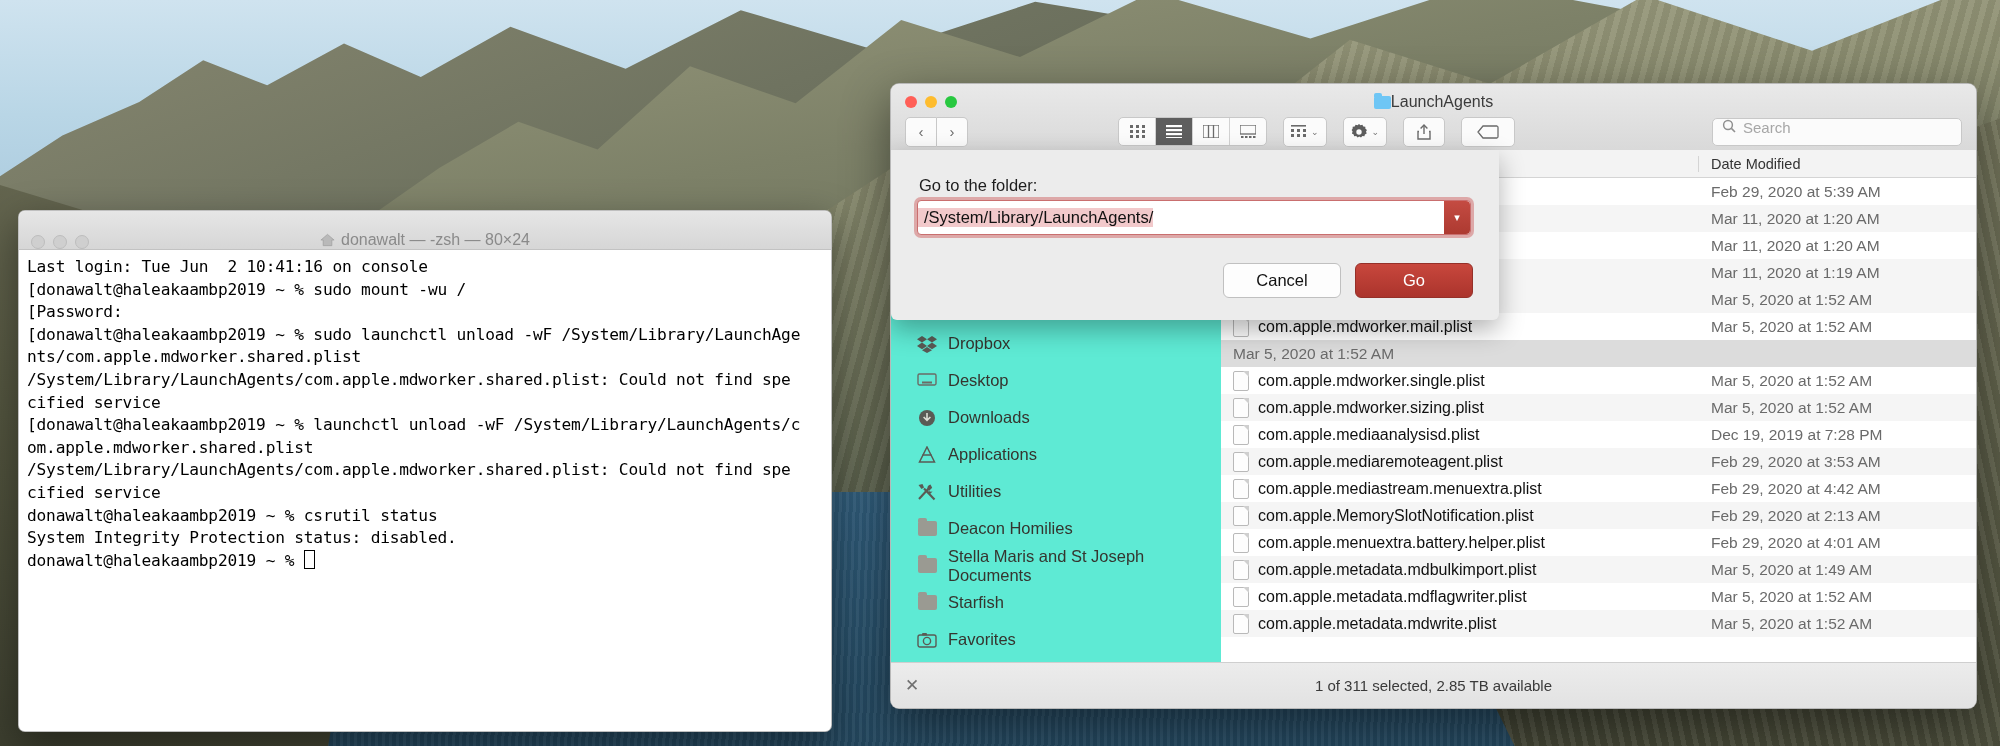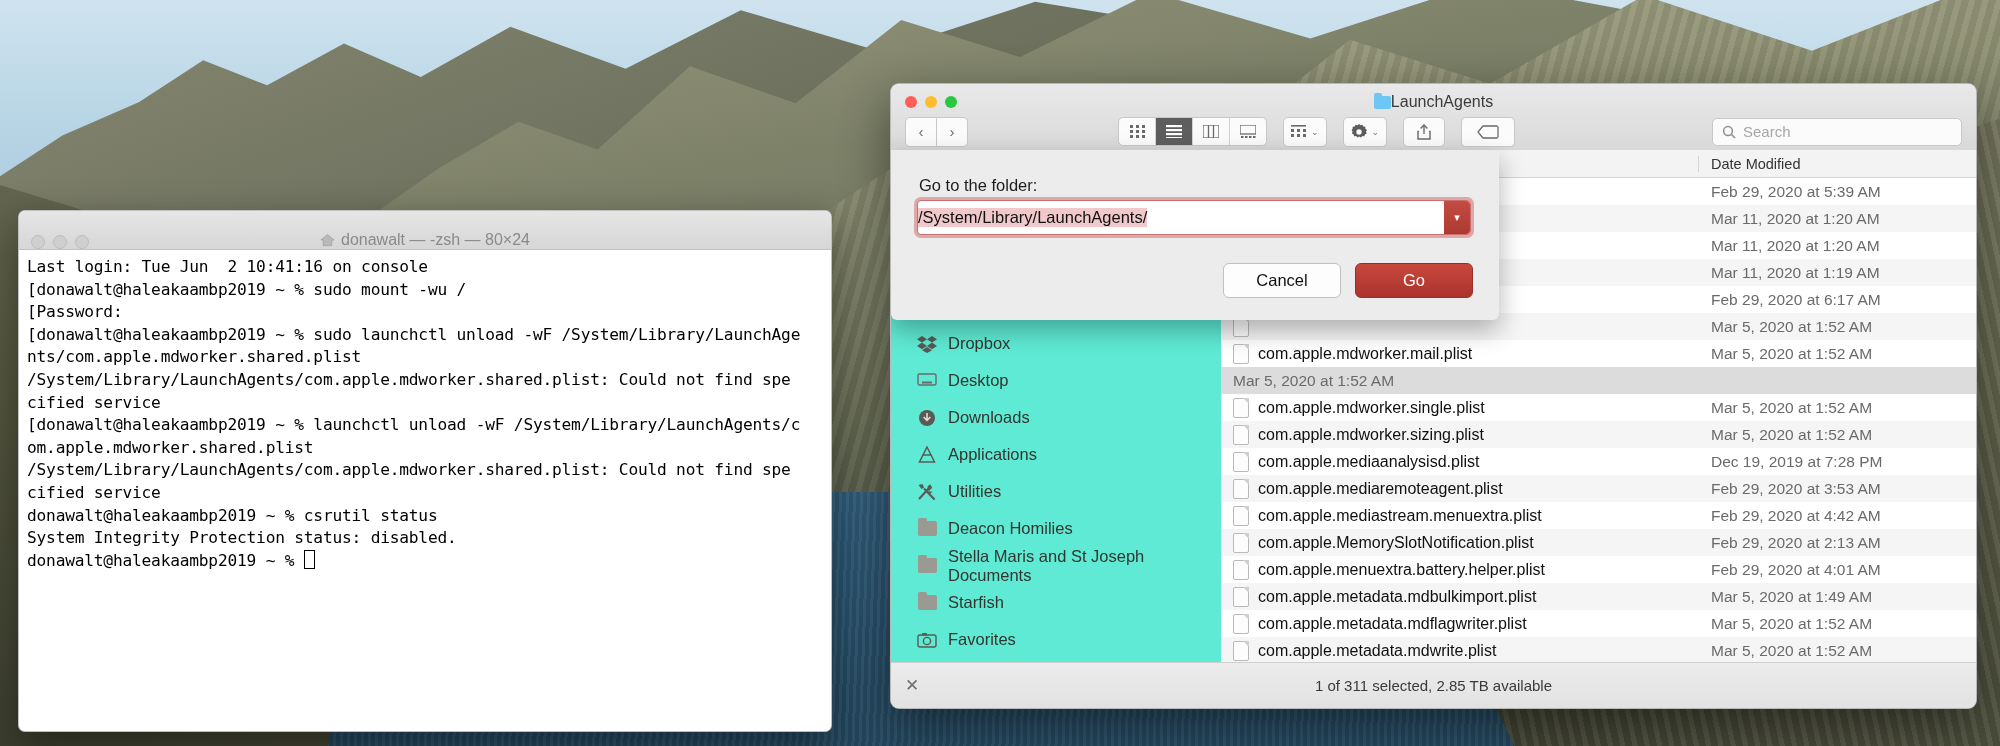--- a/index.html
+++ b/index.html
@@ -85,21 +85,21 @@
   .nav-group .tb-btn:last-child{border-radius:0 5px 5px 0;border-left:none;}
   .seg{display:flex;border-radius:5px;overflow:hidden;border:.5px solid #c8c8c8;background:#fbfbfb;}
   .seg .sbtn{width:36px;height:27px;display:flex;align-items:center;justify-content:center;
       border-right:.5px solid #d2d2d2;}
   .seg .sbtn:last-child{border-right:none;}
   .seg .sbtn.active{background:#5e5e5e;}
   .grp{margin-left:16px;display:flex;border-radius:5px;border:.5px solid #c8c8c8;background:#fbfbfb;
       height:28px;align-items:center;padding:0 7px;gap:5px;}
   .chev{font-size:9px;color:#777;}
   #search{margin-left:auto;width:230px;height:26px;border-radius:5px;background:#fbfbfb;
-      border:.5px solid #c8c8c8;display:flex;align-items:center;gap:7px;padding:0 9px;
+      border:.5px solid #c8c8c8;display:flex;align-items:flex-start;gap:7px;padding:0 9px;
       color:#a6a6a6;font-size:15px;}
 
   #finder-body{position:absolute;top:66px;left:0;right:0;bottom:45px;display:flex;}
   #sidebar{width:330px;background:#5eead4;padding-top:8px;overflow:hidden;flex:none;}
   .sb-head{font-size:14.5px;color:#6d6d68;font-weight:700;padding:8px 0 4px 22px;}
   .sb-item{display:flex;align-items:center;gap:11px;height:37px;padding-left:26px;
       font-size:16.5px;color:#35352f;}
   .sb-ico{width:20px;height:18px;flex:none;display:flex;align-items:center;justify-content:center;color:#62625c;}
   .fold{width:19px;height:15px;background:#9a9a92;border-radius:2px;position:relative;}
   .fold:before{content:"";position:absolute;left:0;top:-3px;width:9px;height:4px;background:#9a9a92;border-radius:2px 2px 0 0;}
@@ -124,21 +124,21 @@
   #sb-left{position:absolute;left:14px;color:#707070;font-size:17px;}
 
   
   #goto-sheet{position:absolute;left:0;top:66px;width:608px;height:170px;
       background:#ececec;border-radius:0 0 6px 6px;box-shadow:0 10px 26px rgba(0,0,0,.3);
       z-index:6;left:0;margin-left:0;}
   #goto-label{position:absolute;left:28px;top:26px;font-size:16.5px;color:#1d1d1d;}
   #goto-field{position:absolute;left:26px;top:50px;width:552px;height:33px;
       background:#fff;border-radius:4px;border:1px solid #c96f6f;
       box-shadow:0 0 0 3px rgba(205,86,86,.45);display:flex;align-items:center;}
-  #goto-value{font-size:16.5px;color:#111;background:#f2c9cb;}
+  #goto-value{font-size:16.5px;color:#111;padding-left:6px;background:#f2c9cb;}
   #goto-dropdown{position:absolute;right:0;top:0;width:26px;height:33px;
       background:linear-gradient(#c44b42,#ad3a31);border-radius:0 4px 4px 0;
       display:flex;align-items:center;justify-content:center;color:#fff;font-size:11px;}
   #goto-buttons{position:absolute;right:26px;bottom:22px;display:flex;gap:14px;}
   .gbtn{height:33px;min-width:116px;border-radius:6px;display:flex;align-items:center;
       justify-content:center;font-size:16.5px;}
   #btn-cancel{background:#fdfdfd;border:.5px solid #c0c0c0;color:#111;}
   #btn-go{background:linear-gradient(#c8473d,#ab342c);border:.5px solid #953029;color:#fff;}
 </style>
 </head>
@@ -423,27 +423,20 @@
             </div>
             <div class="date">Mar 11, 2020 at 1:20 AM</div>
           </div>
           <div class="frow alt">
             <div class="name">
               <span class="doc-ico"></span>
               <span></span>
             </div>
             <div class="date">Mar 11, 2020 at 1:19 AM</div>
           </div>
-          <div class="frow">
-            <div class="name">
-              <span class="doc-ico"></span>
-              <span></span>
-            </div>
-            <div class="date">Feb 29, 2020 at 6:17 AM</div>
-          </div>
           <div class="frow alt">
             <div class="name">
               <span class="doc-ico"></span>
               <span></span>
             </div>
             <div class="date">Mar 5, 2020 at 1:52 AM</div>
           </div>
           <div class="frow">
             <div class="name">
               <span class="doc-ico"></span>

